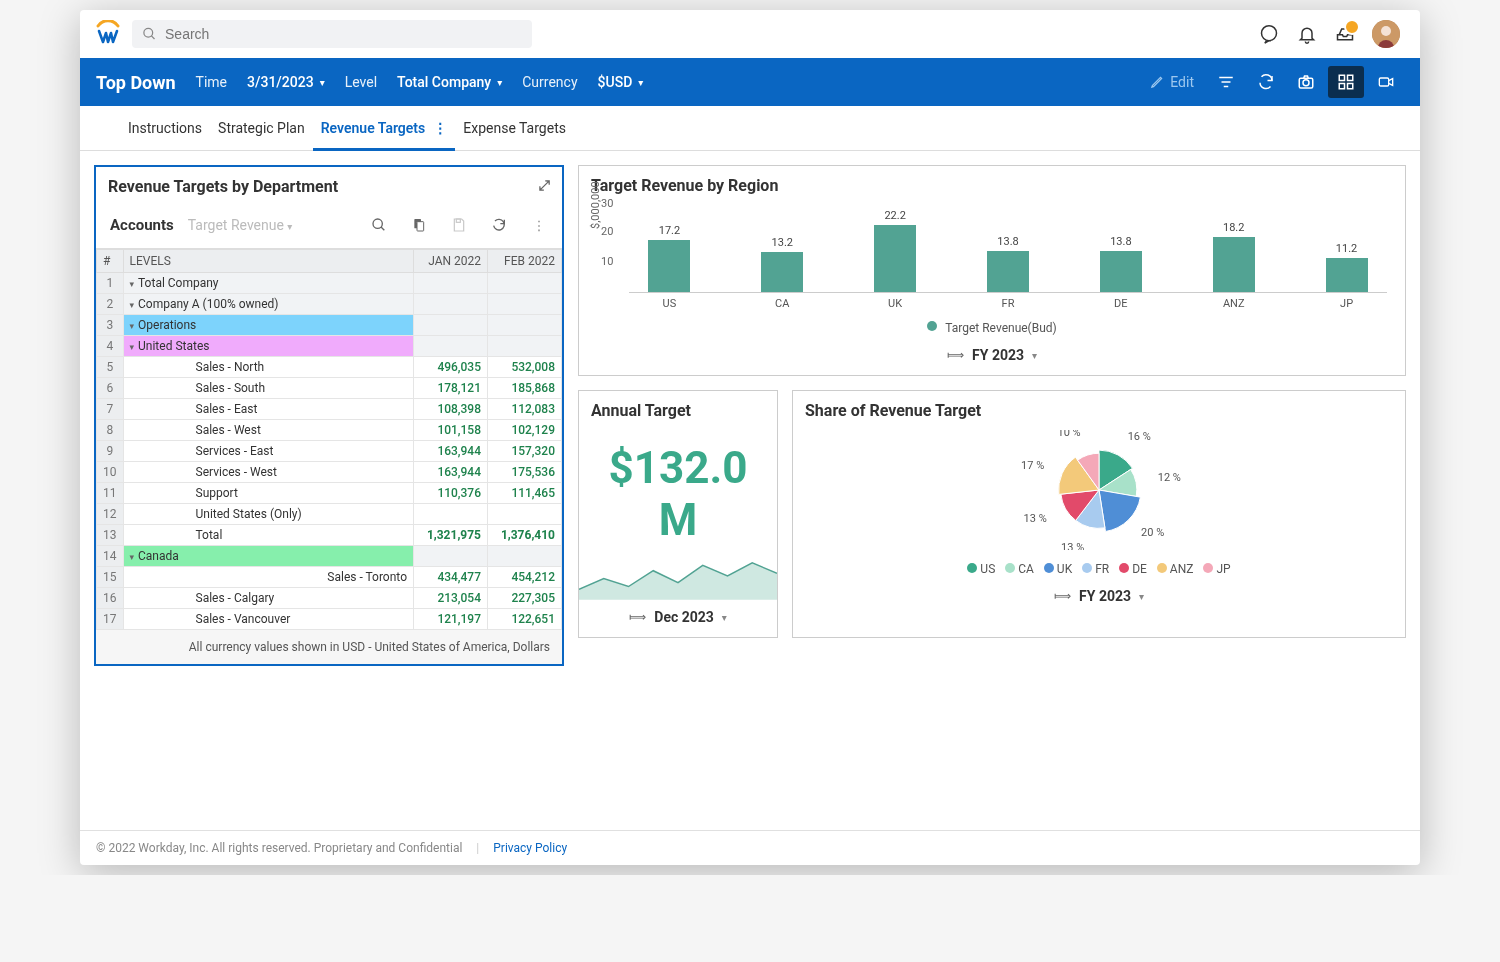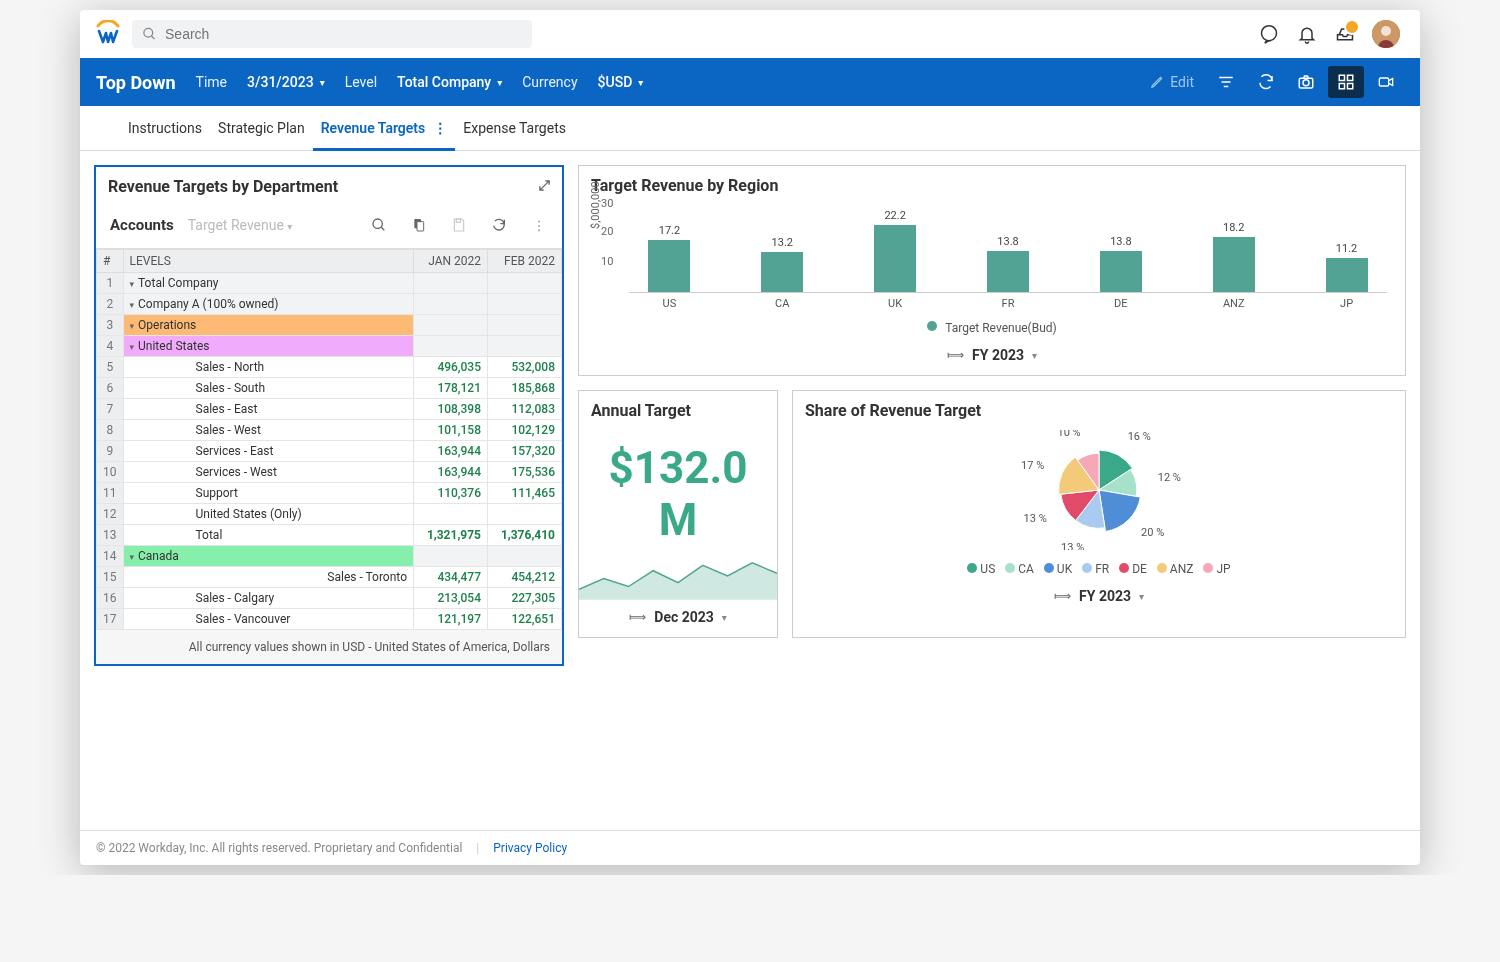--- a/index.html
+++ b/index.html
@@ -256,21 +256,21 @@
     <td class="num" style="background:#f1f3f5"></td>
                 </tr>
                 <tr class="group">
                   <td class="rn">2</td>
     <td class="lvl" style="background:#f1f3f5"><span class="tri">▾</span>Company A (100% owned)</td>
     <td class="num" style="background:#f1f3f5"></td>
     <td class="num" style="background:#f1f3f5"></td>
                 </tr>
                 <tr class="group">
                   <td class="rn">3</td>
-    <td class="lvl" style="background:#fdba74"><span class="tri">▾</span>Operations</td>
+    <td class="lvl" style="background:#7dd3fc"><span class="tri">▾</span>Operations</td>
     <td class="num" style="background:#f1f3f5"></td>
     <td class="num" style="background:#f1f3f5"></td>
                 </tr>
                 <tr class="group">
                   <td class="rn">4</td>
     <td class="lvl" style="background:#f0abfc"><span class="tri">▾</span>United States</td>
     <td class="num" style="background:#f1f3f5"></td>
     <td class="num" style="background:#f1f3f5"></td>
                 </tr>
                 <tr>

